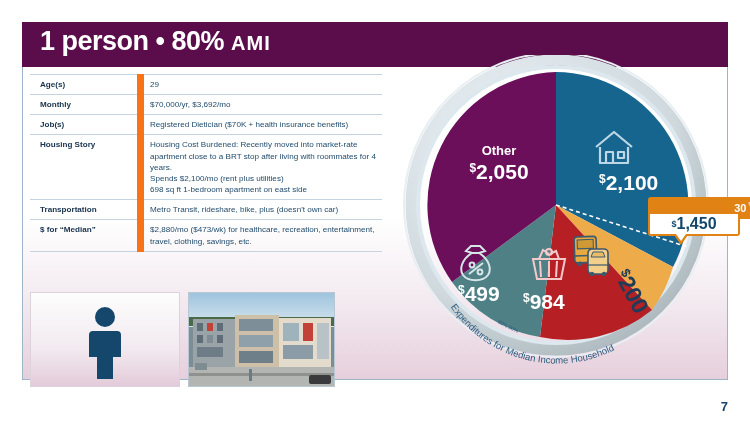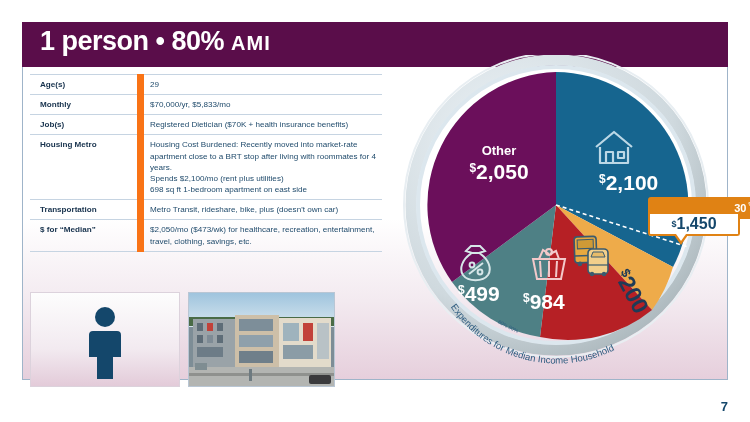--- a/index.html
+++ b/index.html
@@ -89,39 +89,39 @@
   </div>
 
   <table id="info-table">
     <tbody>
       <tr>
         <td class="lbl">Age(s)</td>
         <td class="val vline">29</td>
       </tr>
       <tr>
         <td class="lbl">Monthly</td>
-        <td class="val vline">$70,000/yr, $5,833/mo</td>
+        <td class="val vline">$70,000/yr, $3,692/mo</td>
       </tr>
       <tr>
         <td class="lbl">Job(s)</td>
         <td class="val vline">Registered Dietician ($70K + health insurance benefits)</td>
       </tr>
       <tr>
-        <td class="lbl">Housing Metro</td>
+        <td class="lbl">Housing Story</td>
         <td class="val vline">Housing Cost Burdened: Recently moved into market-rate apartment close to a BRT stop after living with roommates for 4 years.
 Spends $2,100/mo (rent plus utilities)
 698 sq ft 1-bedroom apartment on east side</td>
       </tr>
       <tr>
         <td class="lbl">Transportation</td>
         <td class="val vline">Metro Transit, rideshare, bike, plus (doesn't own car)</td>
       </tr>
       <tr>
         <td class="lbl">$ for “Median”</td>
-        <td class="val vline">$2,050/mo ($473/wk) for healthcare, recreation, entertainment, travel, clothing, savings, etc.</td>
+        <td class="val vline">$2,880/mo ($473/wk) for healthcare, recreation, entertainment, travel, clothing, savings, etc.</td>
       </tr>
     </tbody>
   </table>
 
   <div id="person-box">
     <svg id="person-icon" width="52" height="76" viewBox="0 0 52 76">
       <circle cx="26" cy="12" r="10" fill="#14476b"></circle>
       <path d="M14 26 h24 a4 4 0 0 1 4 4 v22 h-8 v22 h-16 v-22 h-8 v-22 a4 4 0 0 1 4 -4 z" fill="#14476b"></path>
     </svg>
   </div>

